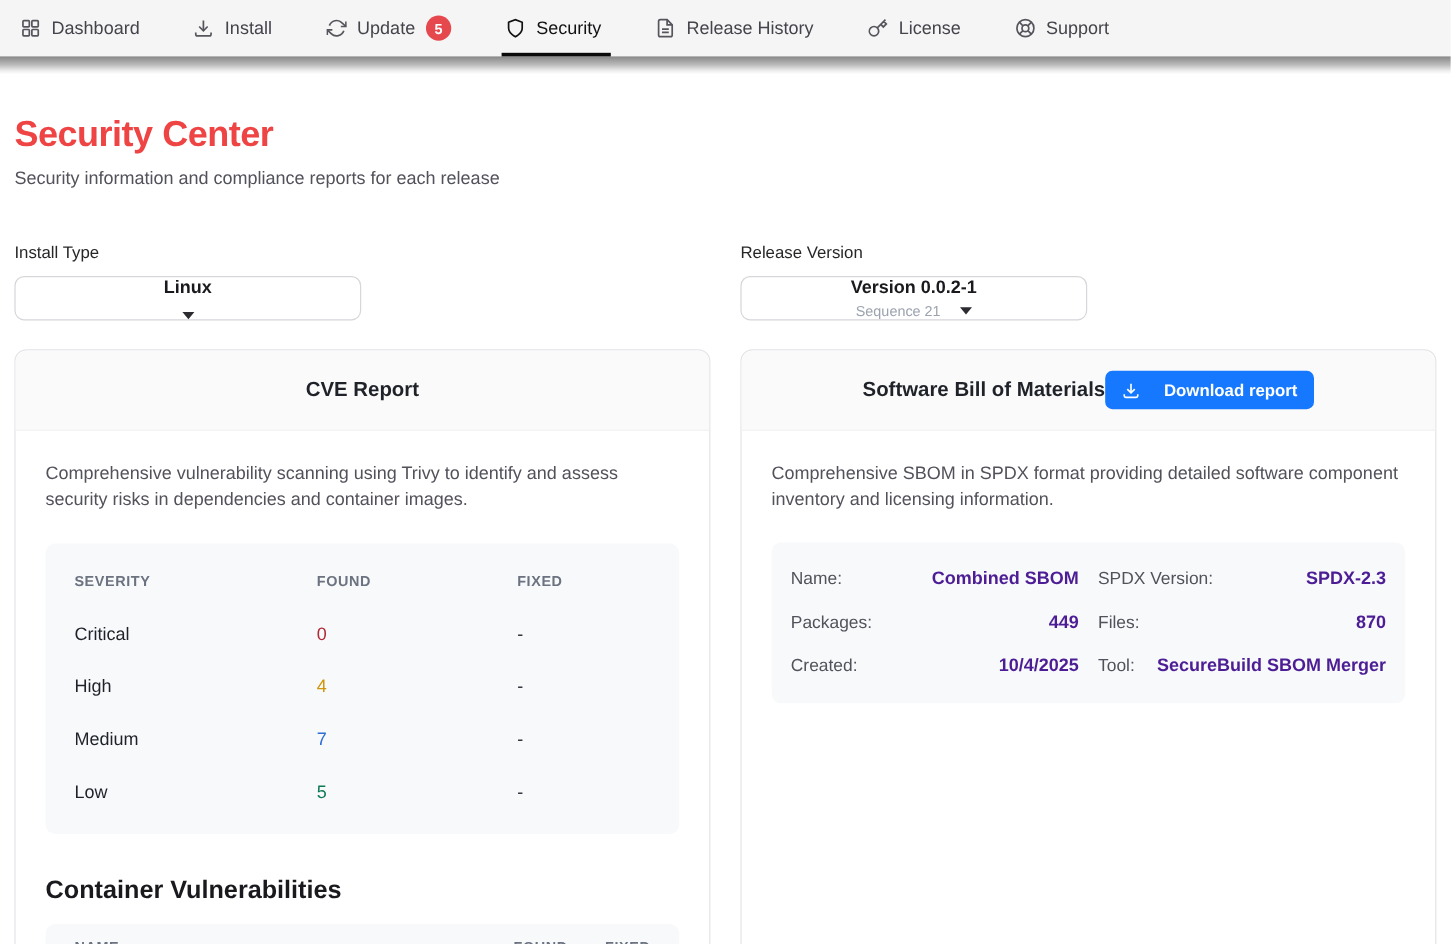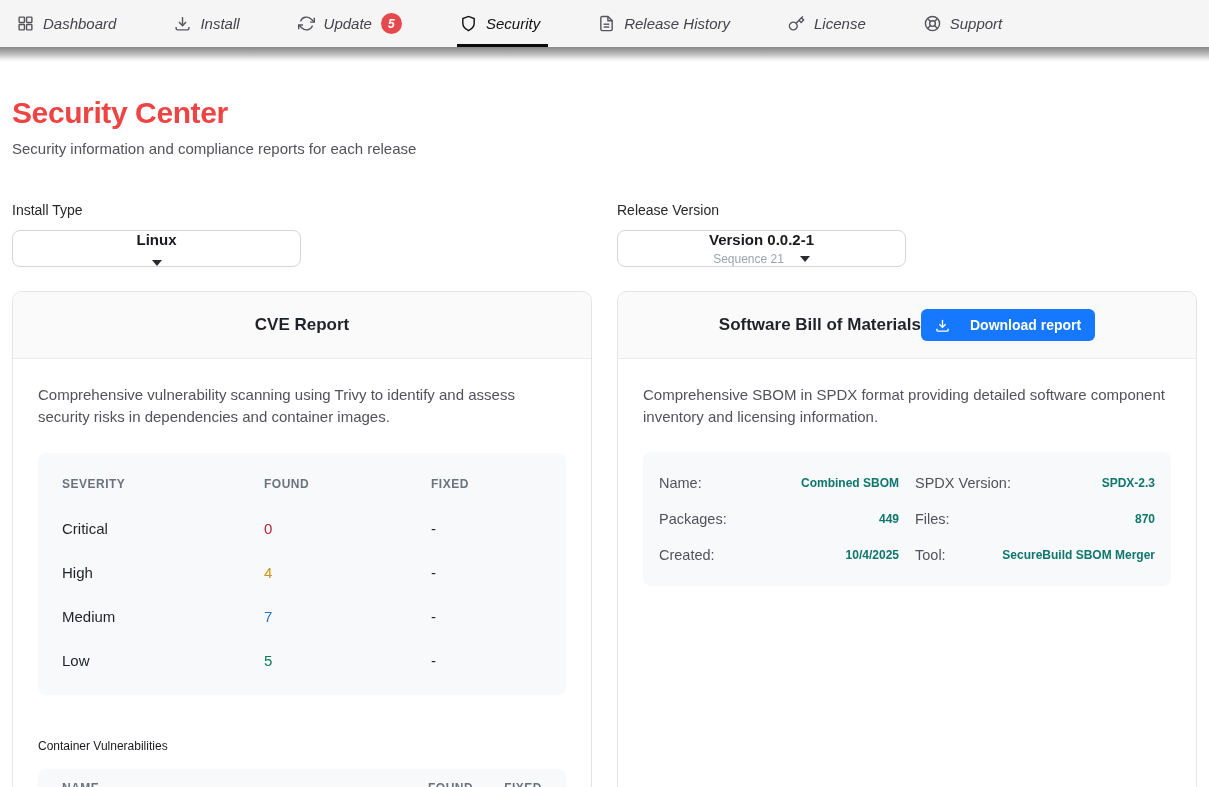--- a/index.html
+++ b/index.html
@@ -10,22 +10,21 @@
     color: #18181b;
   }
 
   
   .topnav {
     height: 47px;
     background: #f5f5f6;
     display: flex;
     align-items: stretch;
     padding: 0 17px;
-    gap: 58px;
-    font-style: italic;
+    gap: 45px;
   }
   .nav-item {
     display: flex;
     align-items: center;
     gap: 9px;
     font-size: 15px;
     font-weight: 500;
     color: #44444b;
     position: relative;
     cursor: pointer;
@@ -165,23 +164,23 @@
     font-size: 12px;
     font-weight: 600;
     letter-spacing: 0.5px;
     color: #6b7280;
   }
   .sev-name { font-size: 15px; color: #1f2329; }
   .sev-found { font-size: 15px; font-weight: 500; }
   .sev-fixed { font-size: 15px; color: #1f2329; }
 
   .cv-heading {
-    margin-top: 44px;
-    font-size: 12px;
-    font-weight: 400;
+    margin-top: 35px;
+    font-size: 21px;
+    font-weight: 700;
     color: #1a1a1e;
   }
   .cv-table-head {
     margin-top: 16px;
     background: #f8f9fb;
     border-radius: 8px;
     height: 38px;
     display: flex;
     align-items: center;
     padding: 0 24px;
@@ -216,21 +215,21 @@
     column-gap: 16px;
   }
   .sbom-cell {
     display: flex;
     align-items: center;
     justify-content: space-between;
     height: 36px;
     gap: 10px;
   }
   .sbom-label { font-size: 14.5px; color: #52525b; white-space: nowrap; }
-  .sbom-value { font-size: 12px; font-weight: 700; color: #0f766e; text-align: center; white-space: nowrap; }
+  .sbom-value { font-size: 15px; font-weight: 700; color: #4c1d95; text-align: center; white-space: nowrap; }
 </style>
 </head>
 <body>
 
 <nav class="topnav">
   <div class="nav-item">
     <svg viewBox="0 0 24 24" fill="none" stroke-width="2" stroke="currentColor">
         <rect x="3" y="3" width="7.5" height="7.5" rx="1"></rect>
         <rect x="13.5" y="3" width="7.5" height="7.5" rx="1"></rect>
         <rect x="3" y="13.5" width="7.5" height="7.5" rx="1"></rect>

